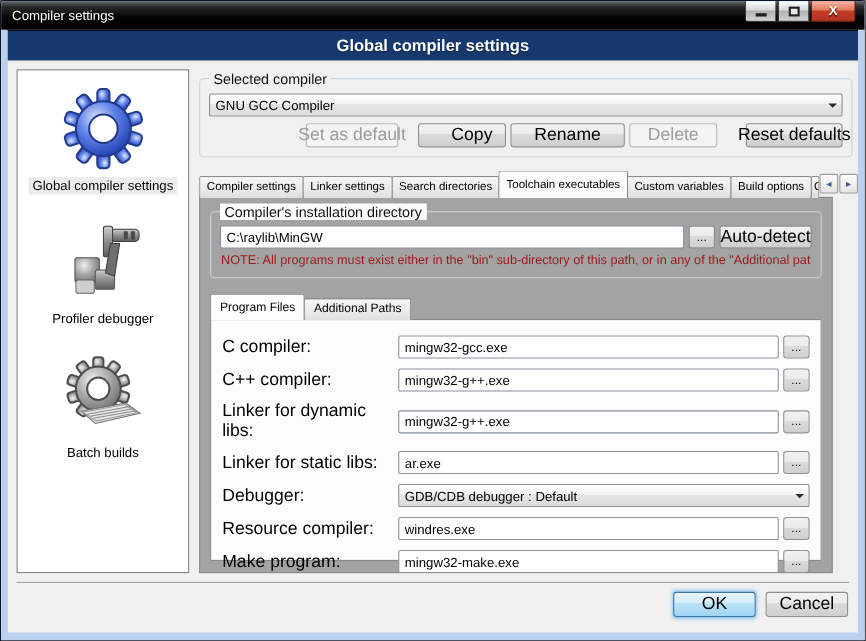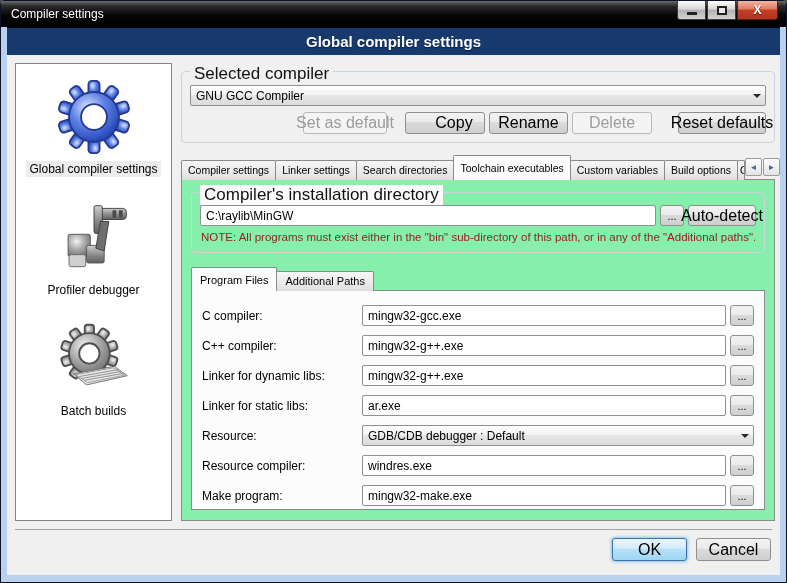--- a/index.html
+++ b/index.html
@@ -66,21 +66,21 @@
   }
   .side-item { display: flex; flex-direction: column; align-items: center; margin-bottom: 24px; }
   .side-icon { width: 74px; height: 74px; margin-bottom: 7px; }
   .side-label { font-size: 12px; padding: 1px 3px; white-space: nowrap; color: #000; }
   .side-item.selected .side-label { background: #ECECEC; }
   .main { flex: 1; display: flex; flex-direction: column; min-width: 0; }
   
   .groupbox { position: relative; border: 1px solid #C9D4DC; border-radius: 4px; }
   .gb-label {
     position: absolute; top: -8px; left: 8px;
-    background: #F0F0F0; padding: 0 4px; font-size: 17px; color: #111; white-space: nowrap; text-align: center;
+    background: #F0F0F0; padding: 0 4px; font-size: 13px; color: #111; white-space: nowrap; text-align: center;
   }
   .gb-label.on-white { background: #FCFCFC; }
   
   .btn {
     font-family: inherit; font-size: 16px; color: #000;
     height: 22px;
     background: linear-gradient(180deg, #F2F2F2, #EBEBEB 45%, #DBDBDB 46%, #CFCFCF);
     border: 1px solid #8E8F8F; border-radius: 3px;
     display: flex; align-items: center; justify-content: center;
     white-space: nowrap;
@@ -112,21 +112,21 @@
     width: 0; height: 0; border-left: 4px solid transparent; border-right: 4px solid transparent;
     border-top: 4px solid #2b2b2b;
   }
   .browse { width: 24px; flex: 0 0 24px; height: 21px; font-size: 11px; }
   
   #sel-comp { margin: 8px 0 12px; padding: 13px 8px 8px; flex: 0 0 auto; }
   .btnrow { display: flex; justify-content: flex-end; margin-top: 6px; align-items: center; }
   .btnrow .btn { padding: 0 8px; }
   #btn-setdefault { width: 84px; }
   #btn-copy { width: 80px; margin-left: 18px; padding-left: 26px; }
-  #btn-rename { width: 79px; margin-left: 4px; }
+  #btn-rename { width: 104px; margin-left: 4px; }
   #btn-delete { width: 80px; margin-left: 4px; }
   #btn-reset { width: 88px; margin-left: 26px; }
   
   .tabstrip { display: flex; align-items: flex-end; height: 25px; flex: 0 0 25px; margin-right: 18px; position: relative; z-index: 2; }
   .tab {
     height: 20px; line-height: 19px; padding: 0 6px;
     font-size: 10.5px; white-space: nowrap; overflow: hidden; color: #000;
     background: linear-gradient(180deg, #F6F6F6, #EAEAEA 60%, #DEDEDE);
     border: 1px solid #8A8A8A; border-bottom: none; border-radius: 2px 2px 0 0;
     margin-right: -1px; flex: 0 0 auto;
@@ -137,42 +137,42 @@
   .tab.sliver { width: 8px; padding: 0 0 0 2px; }
   .tabscroll { margin-left: auto; display: flex; margin-bottom: 4px; }
   .scrollbtn {
     width: 17px; height: 18px; font-size: 8px; color: #3F64A0;
     background: linear-gradient(180deg, #FDFDFD, #E4E4E4);
     border: 1px solid #9A9A9A; border-radius: 2px;
     display: flex; align-items: center; justify-content: center; margin-left: 1px;
   }
   .tabpanel {
     flex: 1; min-height: 0;
-    background: #86efac; border: 1px solid #8A8A8A;
-    margin-top: -1px; 
+    background: #a3a3a3; border: 1px solid #8A8A8A;
+    margin-top: -1px; margin-right: 18px;
     padding: 12px 9px 8px;
     display: flex; flex-direction: column;
   }
   
   #install-group { padding: 12px 8px 2px; flex: 0 0 auto; }
   .install-row { display: flex; gap: 4px; align-items: center; }
   .note { font-size: 11.5px; color: #9B1A1A; margin: 5px 1px 7px; white-space: nowrap; overflow: hidden; }
-  #btn-autodetect { width: 68px; height: 21px; }
+  #btn-autodetect { width: 84px; height: 21px; }
   
   .subtabstrip { margin-top: 14px; height: 24px; flex: 0 0 24px; display: flex; align-items: flex-end; position: relative; z-index: 2; }
   .subtabstrip .tab { font-size: 11px; padding: 0 8px; }
   .subtabstrip .tab.active { height: 24px; }
   .subpanel {
     flex: 1; min-height: 0;
     border: 1px solid #8A8A8A; background: #FCFCFC;
     margin-top: -1px; margin-bottom: 2px;
     padding: 14px 10px 8px;
   }
   .field-row { display: flex; align-items: center; margin-bottom: 9px; }
-  .field-label { width: 160px; flex: 0 0 160px; font-size: 12px; color: #000; }
+  .field-label { width: 160px; flex: 0 0 160px; font-size: 16px; color: #000; }
   .field-input-wrap { flex: 1; min-width: 0; }
   .field-browse { margin-left: 4px; }
   .combo-flex { flex: 1; }
   
   .footer {
     flex: 0 0 46px; margin: 8px 8px 0;
     border-top: 1px solid #A3A3A3;
     padding: 8px 1px 0;
     display: flex; justify-content: flex-end; align-items: flex-start; gap: 9px;
   }
@@ -358,21 +358,21 @@
               <div class="btn browse field-browse">...</div>
             </div>
 
             <div class="field-row">
               <span class="field-label">Linker for static libs:</span>
               <span class="field-input-wrap"><input class="tfield" type="text" value="ar.exe" style=""></span>
               <div class="btn browse field-browse">...</div>
             </div>
 
             <div class="field-row">
-              <span class="field-label">Resource:</span>
+              <span class="field-label">Debugger:</span>
               <div class="combo combo-flex">
                 <span>GDB/CDB debugger : Default</span>
                 <span class="combo-arrow">
                     <i></i>
                   </span>
               </div>
             </div>
 
             <div class="field-row">
               <span class="field-label">Resource compiler:</span>

